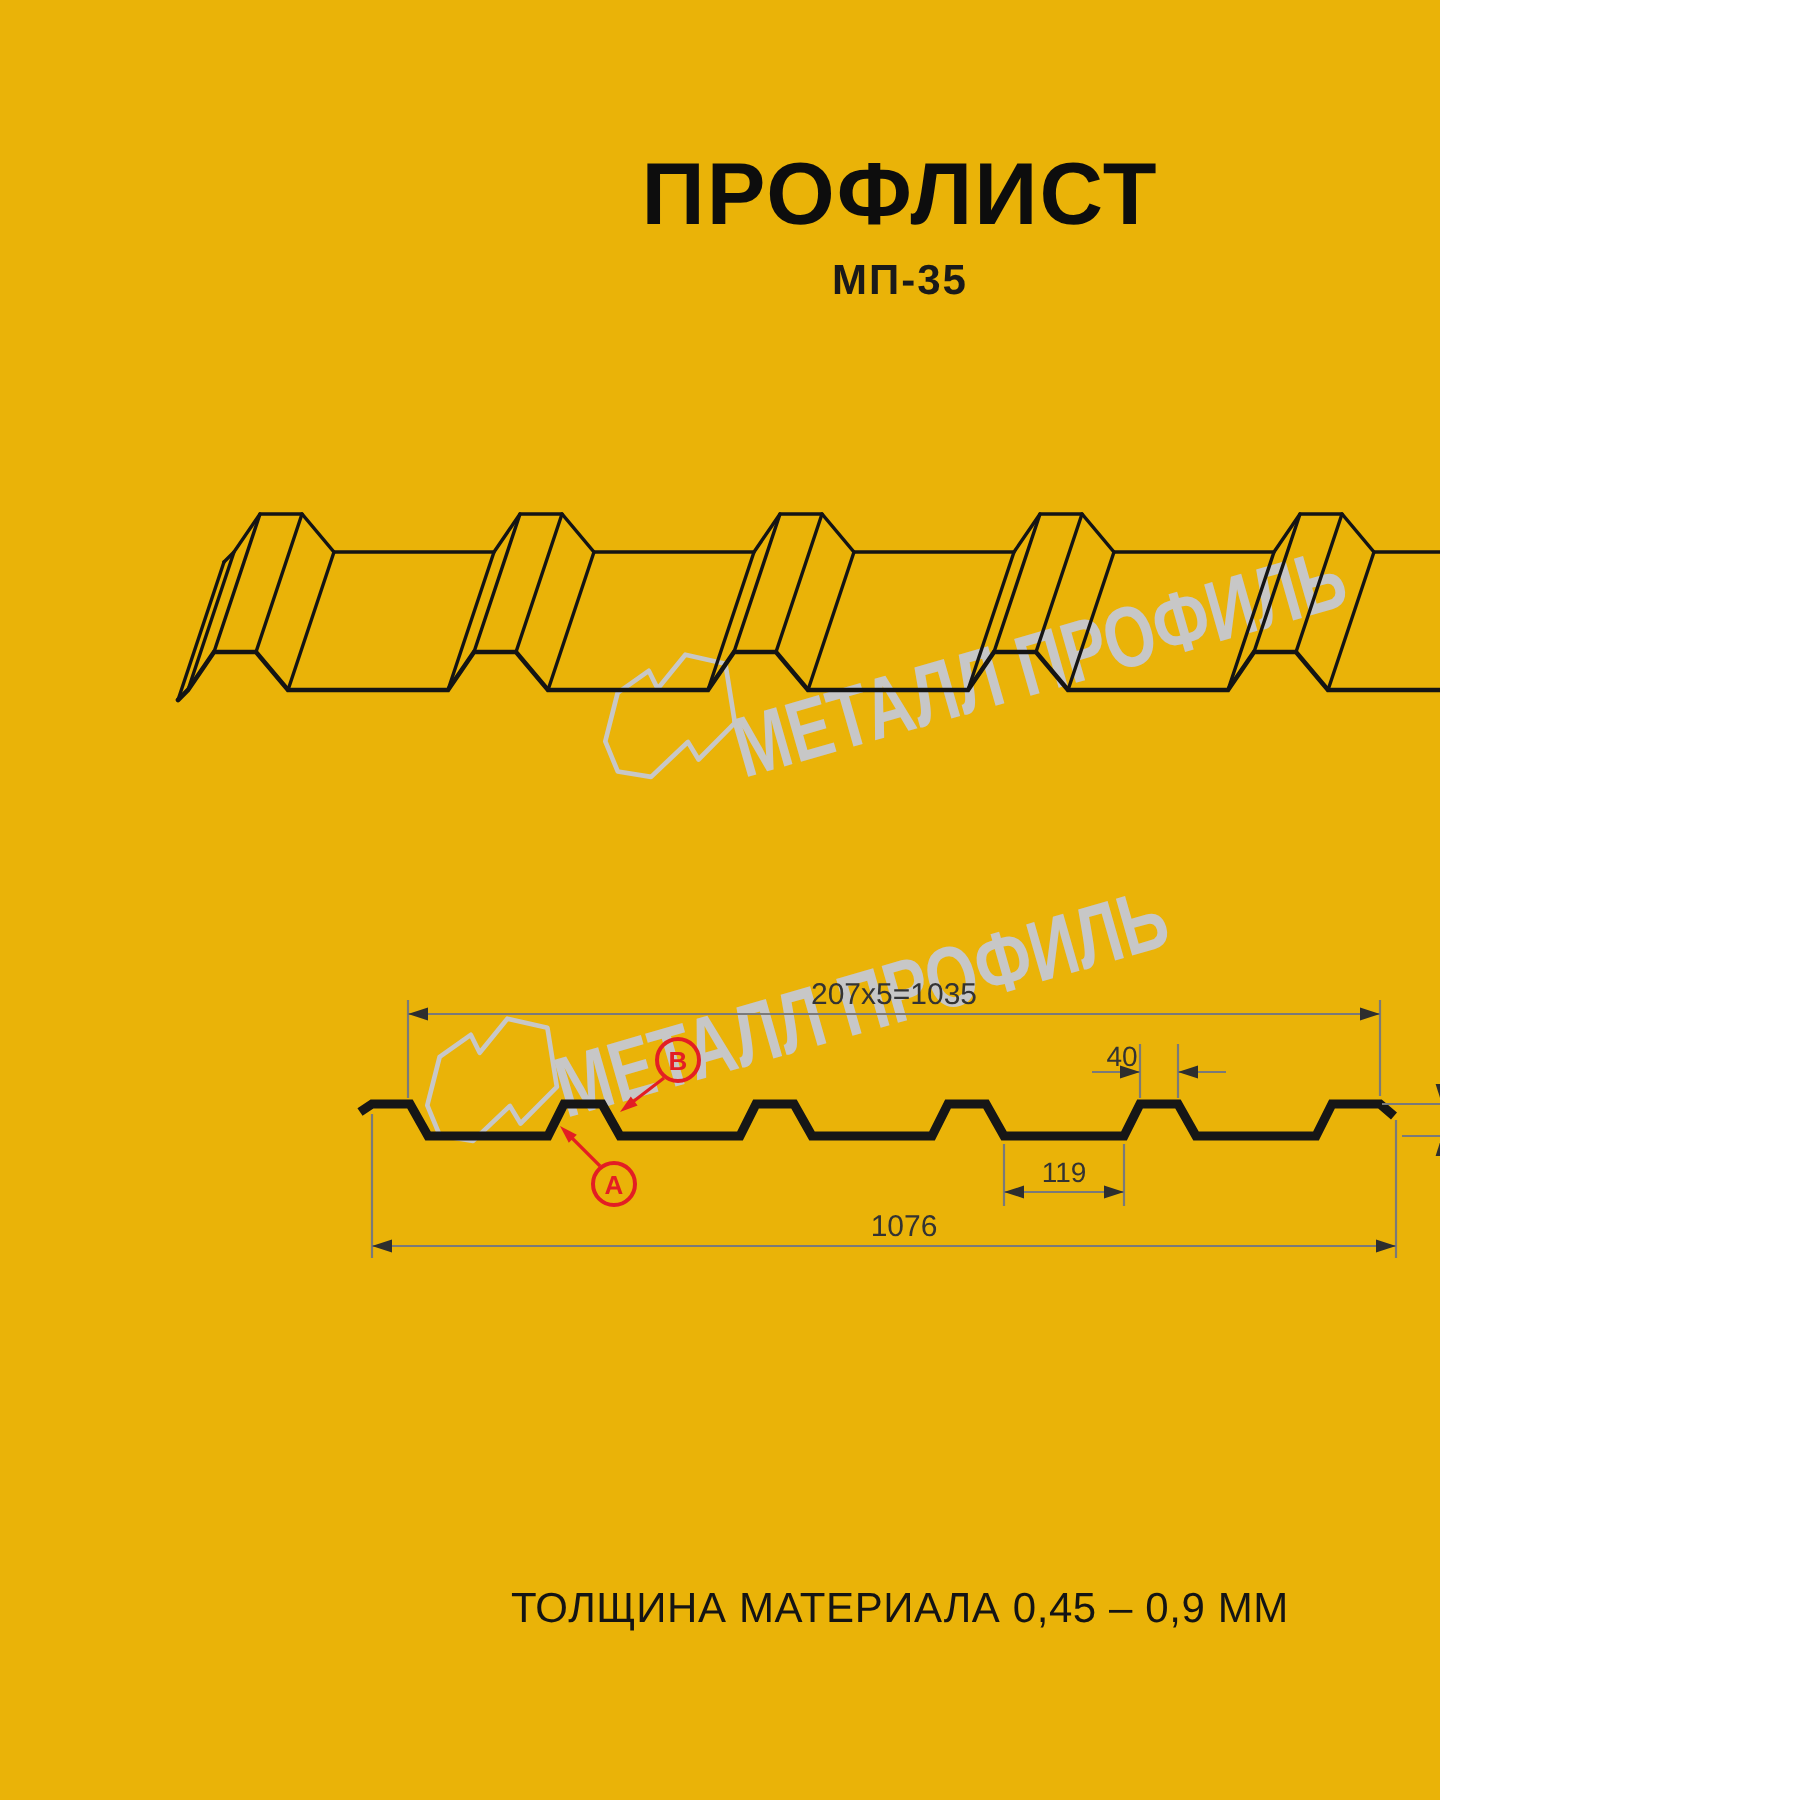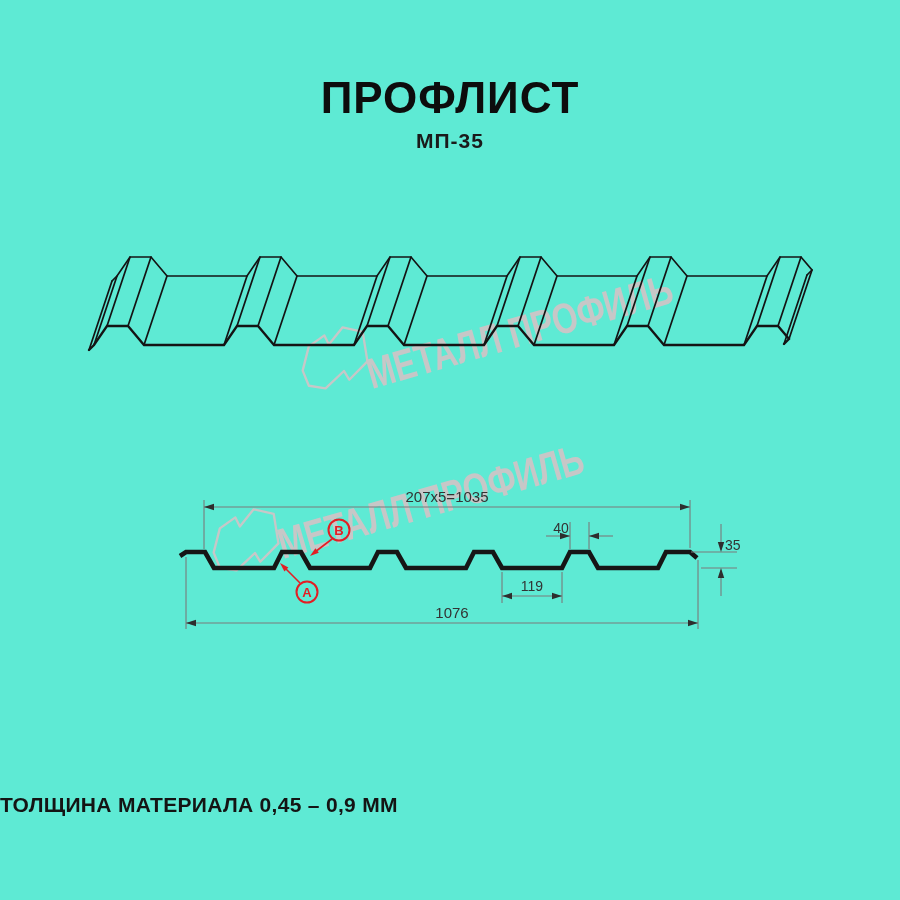--- a/index.html
+++ b/index.html
@@ -1,23 +1,23 @@
 <!DOCTYPE html>
 <html><head>
 <meta charset="utf-8">
 <style>
   html,body{margin:0;padding:0;background:#ffffff;}
-  .page{position:relative;width:900px;height:900px;background:#5eead4;overflow:hidden;
+  .page{position:relative;width:720px;height:900px;background:#eab308;overflow:hidden;
         font-family:"Liberation Sans","DejaVu Sans",sans-serif;}
   .title{position:absolute;top:76px;left:0;width:900px;text-align:center;
          font-size:44px;font-weight:800;letter-spacing:1px;color:#0d0d0d;line-height:1;}
   .subtitle{position:absolute;top:130px;left:0;width:900px;text-align:center;
             font-size:21px;font-weight:700;letter-spacing:1px;color:#1a1a1a;line-height:1;}
-  .footer-note{position:absolute;top:794px;left:0;width:900px;text-align:left;
-               font-size:21px;font-weight:700;letter-spacing:.3px;color:#141414;line-height:1;}
+  .footer-note{position:absolute;top:794px;left:0;width:900px;text-align:center;
+               font-size:21px;font-weight:400;letter-spacing:.3px;color:#141414;line-height:1;}
   svg.art{position:absolute;left:0;top:0;width:900px;height:900px;}
   .wm-text{font-family:"Liberation Sans","DejaVu Sans",sans-serif;font-size:43px;font-weight:700;fill:#c7c7c7;}
   .dim-text{font-family:"Liberation Sans","DejaVu Sans",sans-serif;font-size:15px;fill:#333333;}
   .dim-text-sm{font-family:"Liberation Sans","DejaVu Sans",sans-serif;font-size:14px;fill:#333333;}
   .red-letter{font-family:"Liberation Sans","DejaVu Sans",sans-serif;font-size:13px;font-weight:700;fill:#e31e24;}
 </style>
 </head>
 <body>
 
 <div class="page">

